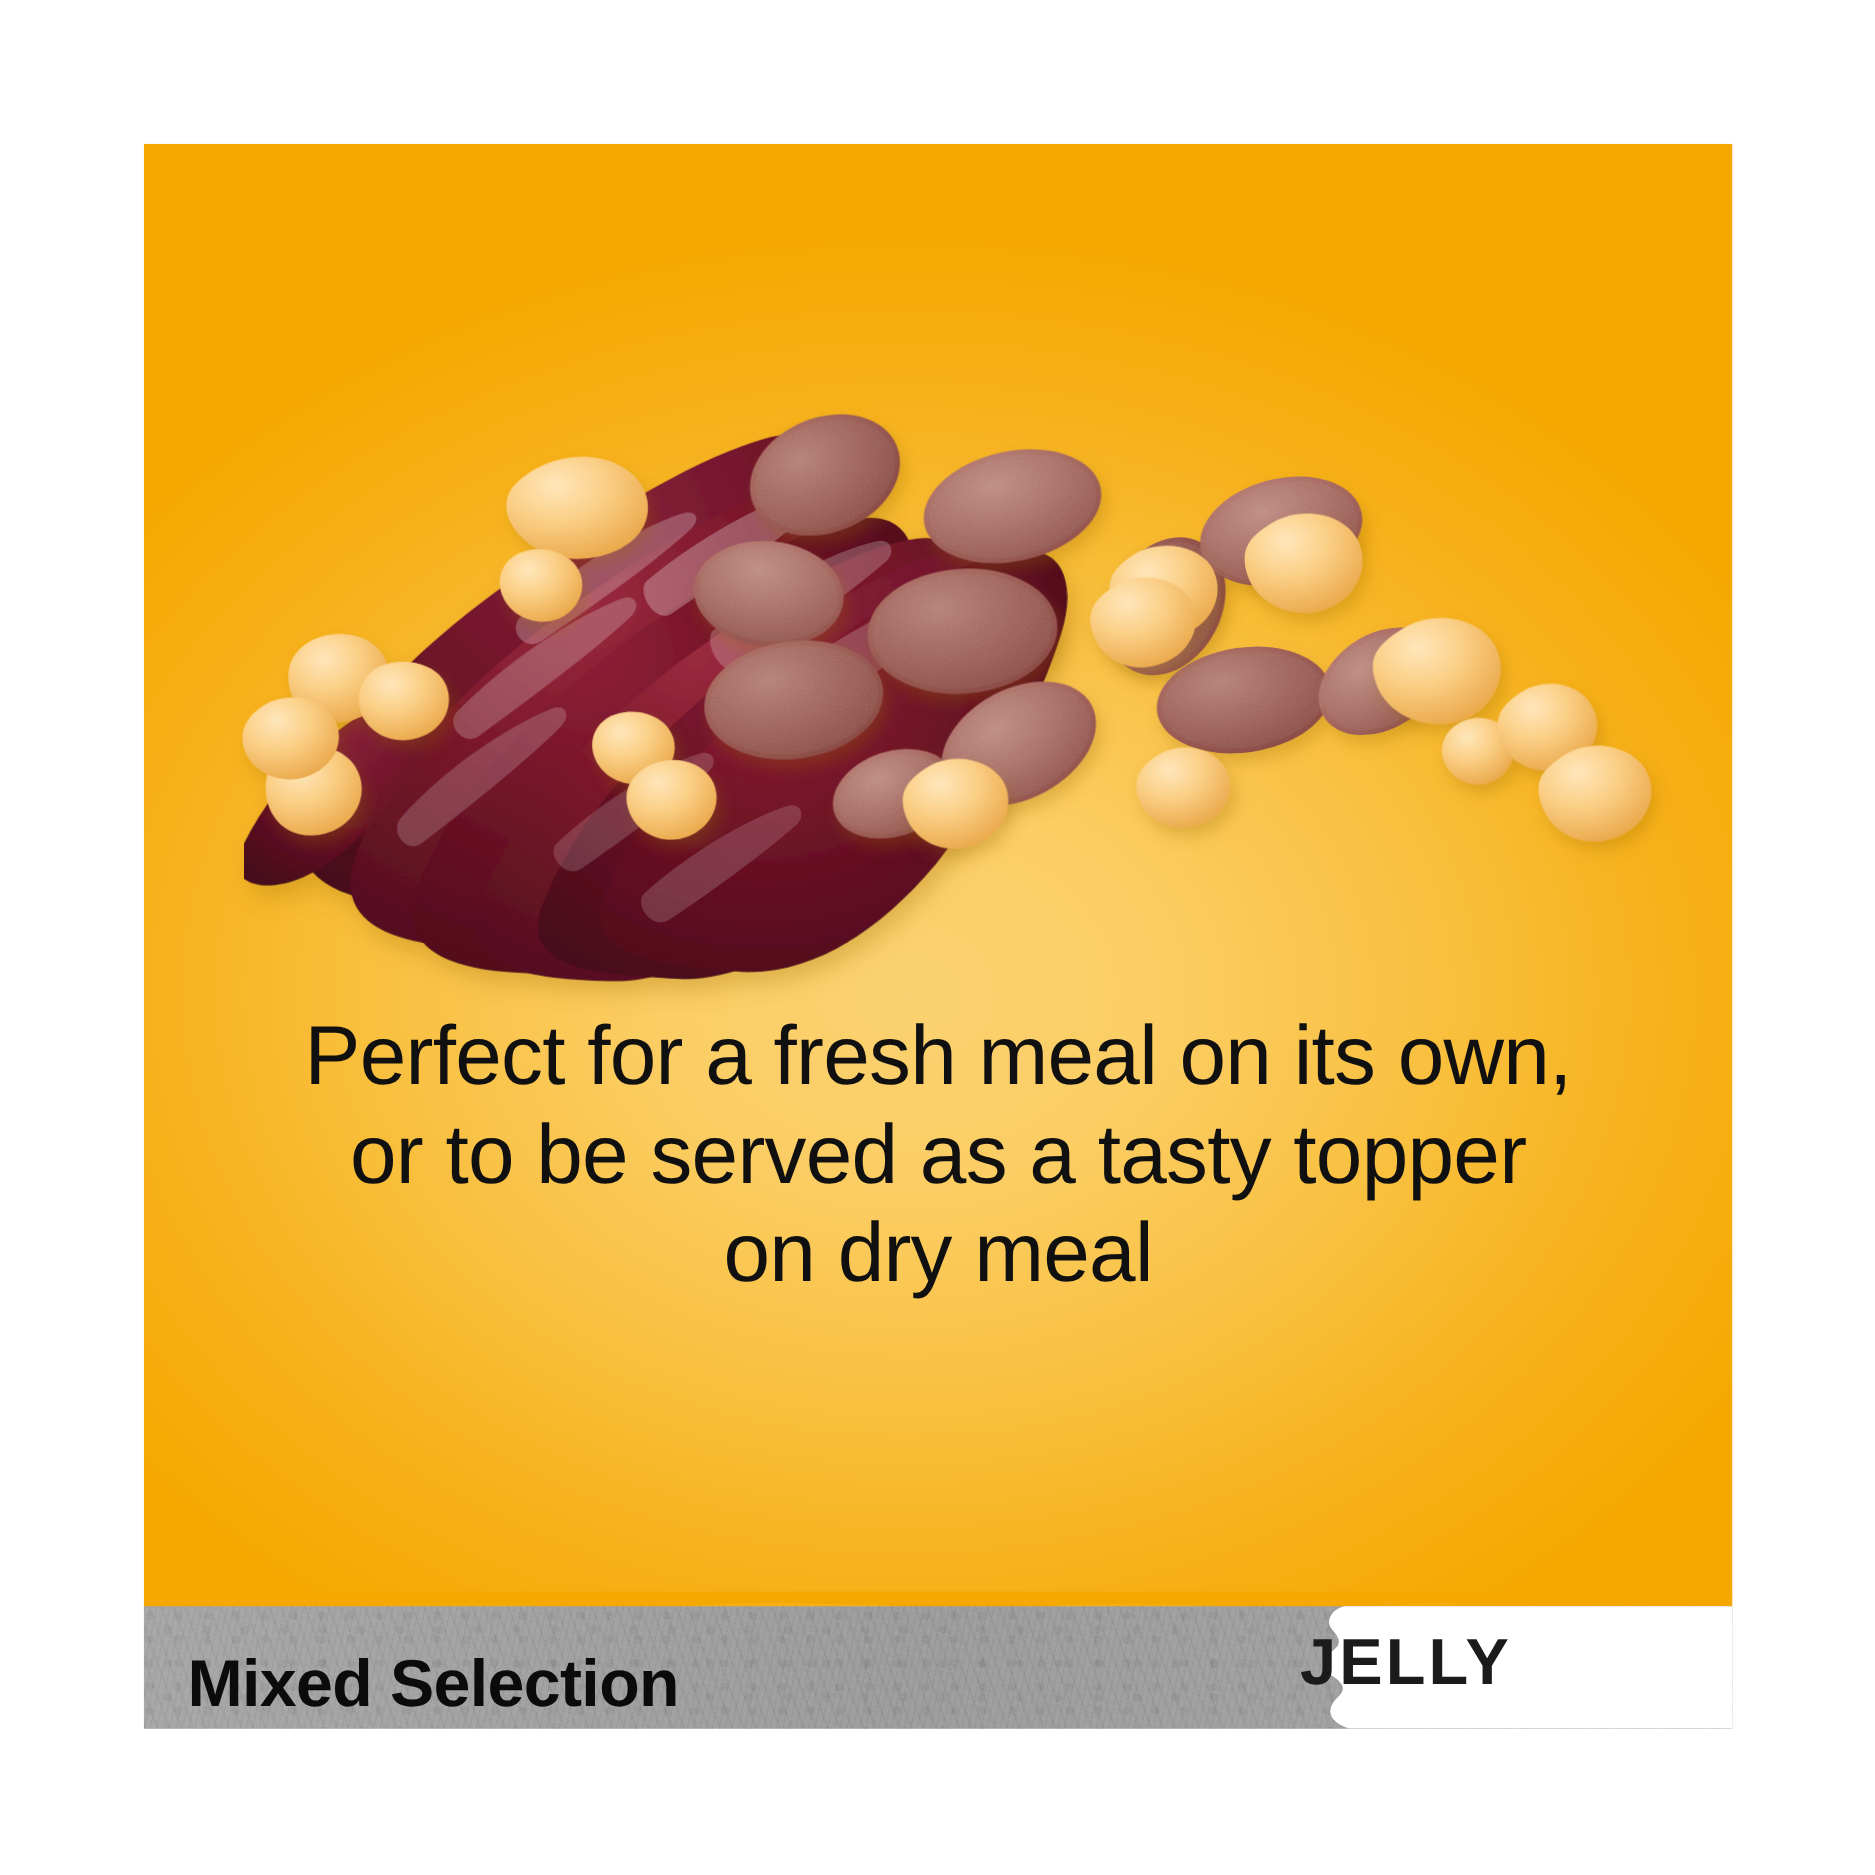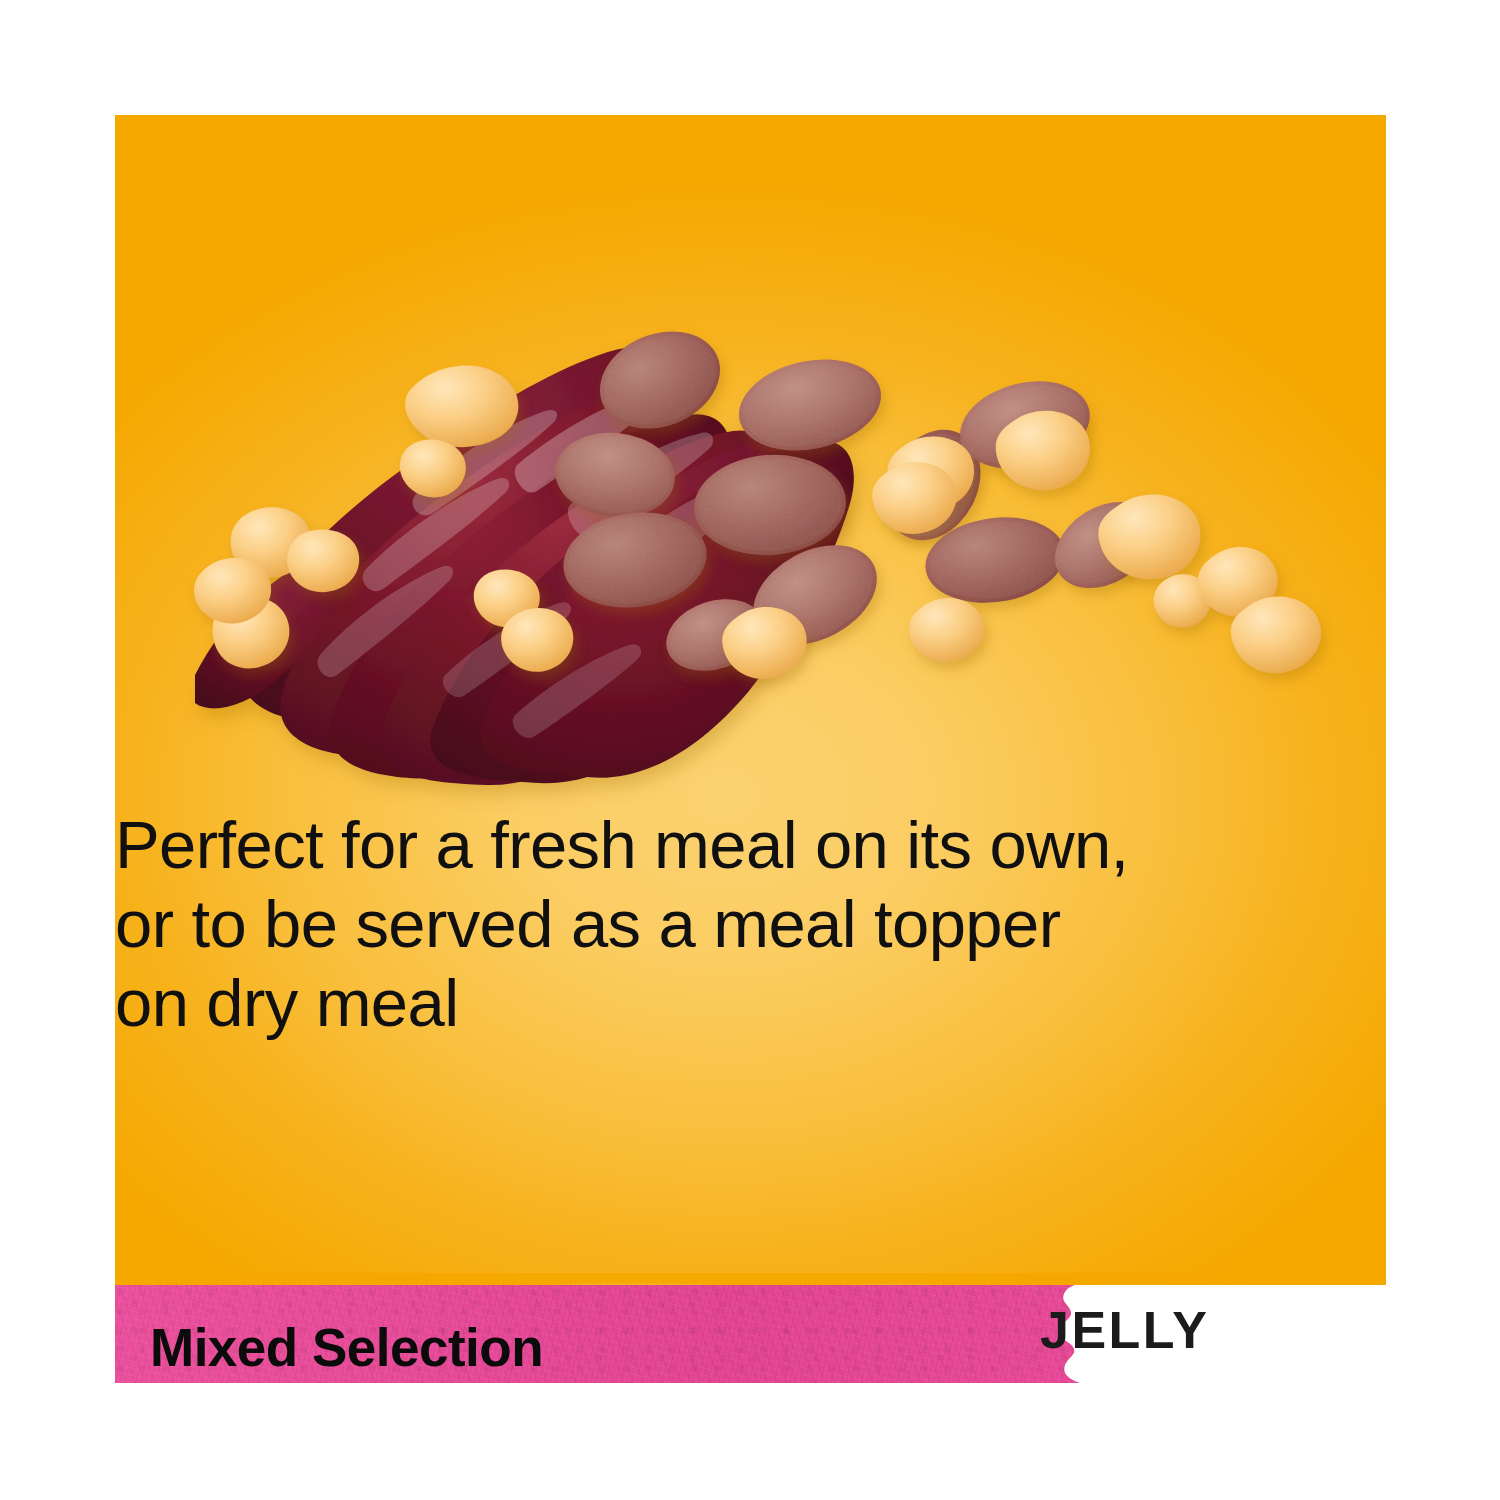--- a/index.html
+++ b/index.html
@@ -36,21 +36,21 @@
     width:1271px; height:16px;
     overflow:hidden;
   }
   .yellow-wave svg{display:block;}
 
   
   .red-band{
     position:absolute;
     left:0; top:1170px;
     width:1271px; height:123px;
-    background:#ec4899;
+    background:#a3a3a3;
     overflow:hidden;
   }
   .red-band::before{
     
     content:"";
     position:absolute; inset:0;
     background-image:
       repeating-linear-gradient(102deg, rgba(0,0,0,.055) 0 1px, rgba(255,255,255,0) 1px 5px),
       repeating-linear-gradient(12deg, rgba(255,255,255,.05) 0 1px, rgba(0,0,0,0) 1px 7px),
       repeating-linear-gradient(70deg, rgba(0,0,0,.04) 0 2px, rgba(0,0,0,0) 2px 9px),
@@ -99,20 +99,21 @@
     letter-spacing:2.5px;
     color:#1b1b1b;
     white-space:nowrap;
   }
 
   
   .headline{
     position:absolute;
     left:0; right:0;
     top:690px;
+    text-align:center;
     font-family:"Liberation Sans", sans-serif;
     font-weight:400;
     font-size:67px;
     line-height:1.18;
     letter-spacing:-0.6px;
     color:#111010;
     z-index:2;
   }
   .headline span{display:block;}
 
@@ -260,21 +261,21 @@
         <path d="M0,0 C22,-15 54,-9 66,10 C79,32 66,58 40,66 C14,74 -10,60 -17,38 C-24,18 -13,9 0,0 Z" fill="url(#jellyG)" transform="translate(1135,490)"></path>
         <path d="M0,0 C18,-12 44,-8 54,8 C66,26 56,48 34,55 C12,62 -8,51 -14,34 C-20,18 -11,7 0,0 Z" fill="url(#jellyG)" transform="translate(810,490)"></path>
         <path d="M0,0 C20,-14 50,-9 62,9 C74,29 62,55 36,62 C12,69 -10,56 -16,36 C-22,18 -12,8 0,0 Z" fill="url(#jellyG)" transform="translate(625,500)"></path>
         <path d="M0,0 C20,-14 50,-9 62,9 C74,29 62,55 36,62 C12,69 -10,56 -16,36 C-22,18 -12,8 0,0 Z" fill="url(#jellyG)" transform="translate(775,355)"></path>
       </g>
     </svg>
   </div>
 
   <div class="headline">
     <span>Perfect for a fresh meal on its own,</span>
-    <span>or to be served as a meal topper</span>
+    <span>or to be served as a tasty topper</span>
     <span>on dry meal</span>
   </div>
 
   <div class="red-band">
     <div class="variant-label">Mixed Selection</div>
 
     <div class="jelly-badge">
       <svg viewBox="0 0 352 104" preserveAspectRatio="none">
         <path d="M352,0 L352,104 L40,104 C28,100 22,94 25,86 C28,79 36,76 34,70
                  C32,63 20,61 19,53 C18,44 30,42 31,35 C32,27 20,24 24,15

